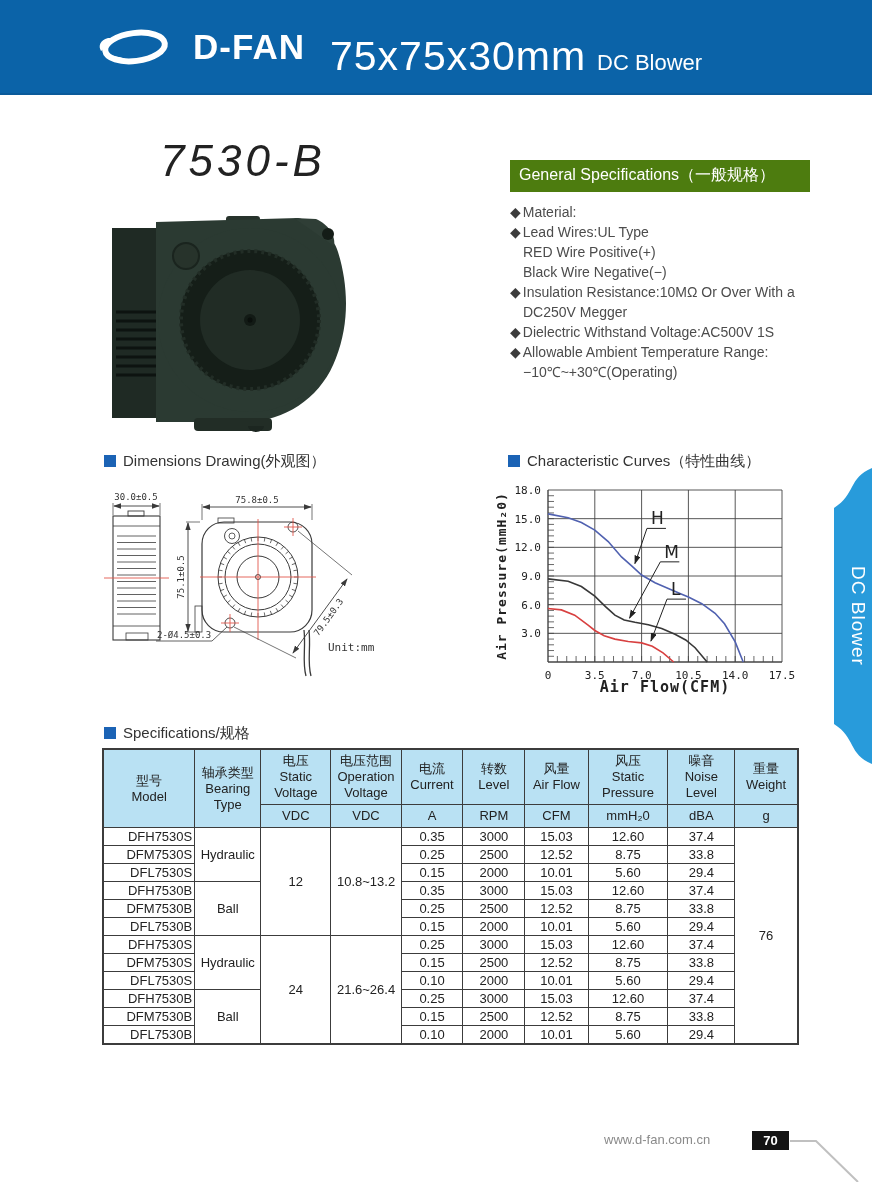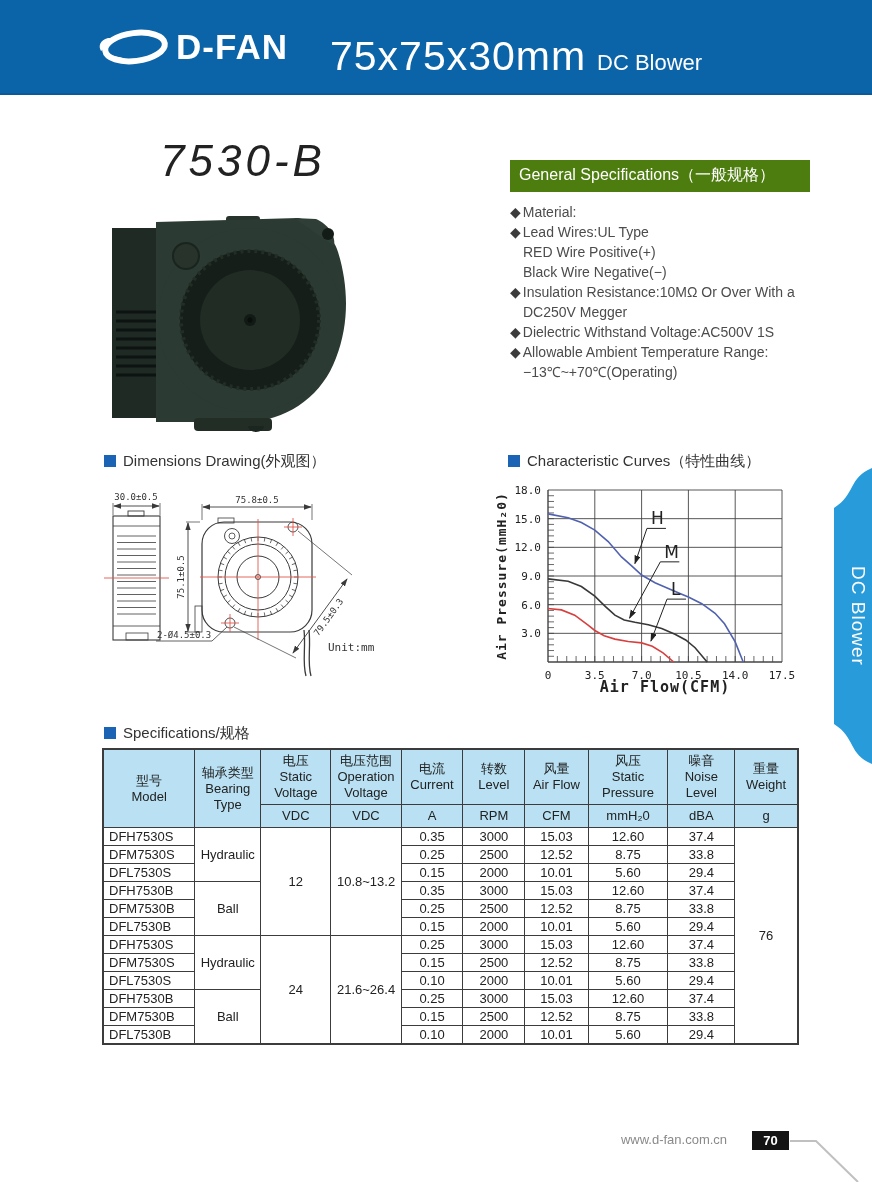--- a/index.html
+++ b/index.html
@@ -2,21 +2,21 @@
 <html><head>
 <meta charset="utf-8">
 <style>
   html,body{margin:0;padding:0;background:#e8e8e8;}
   .page{position:relative;width:872px;height:1182px;margin:0 auto;background:#fff;
         font-family:"Liberation Sans",sans-serif;overflow:hidden;}
 
   
   .band{position:absolute;left:0;top:0;width:872px;height:93px;background:#0b63a8;
         border-bottom:2px solid #0a5a9a;}
-  .brand{position:absolute;left:98px;top:24px;display:flex;align-items:center;gap:6px;}
+  .brand{position:absolute;left:98px;top:24px;display:flex;align-items:center;gap:23px;}
   .brand-name{color:#fff;font-size:35px;font-weight:bold;letter-spacing:1px;}
   .band-size{position:absolute;left:330px;top:33px;color:#fff;font-size:41px;font-weight:500;letter-spacing:1px;}
   .band-type{position:absolute;left:597px;top:50px;color:#fff;font-size:22px;font-weight:500;}
 
   
   .model-title{position:absolute;left:160px;top:136px;font-size:44px;color:#222;
                letter-spacing:4px;font-weight:500;font-style:italic;}
   .photo{position:absolute;left:98px;top:192px;}
 
   
@@ -48,25 +48,25 @@
   .side-tab text{font-family:"Liberation Sans",sans-serif;font-size:19px;fill:#fff;letter-spacing:1px;}
 
   
   .spec-table{position:absolute;left:102px;top:748px;width:697px;border-collapse:collapse;
               font-size:13px;color:#222;table-layout:fixed;}
   .spec-table th,.spec-table td{border:1px solid #3c3c3c;text-align:center;padding:0 2px;}
   .spec-table th{background:#b9e1f3;font-weight:normal;white-space:pre-line;line-height:16px;
                  padding:3px 2px;}
   .spec-table thead tr.units th{padding:2px;height:18px;}
   .spec-table td{height:17px;}
-  .spec-table td.model{text-align:left;padding-left:5px;}
+  .spec-table td.model{text-align:right;padding-left:11px;}
   .spec-table{border:2px solid #3c3c3c;}
 
   
-  .footer-site{position:absolute;left:604px;top:1132px;width:140px;text-align:center;
+  .footer-site{position:absolute;left:604px;top:1132px;width:140px;text-align:left;
                font-size:13px;color:#8a8a8a;}
   .footer-badge{position:absolute;left:752px;top:1131px;width:37px;height:19px;background:#141414;
                 color:#fff;font-size:13px;font-weight:bold;text-align:center;line-height:19px;}
   .footer-line{position:absolute;left:600px;top:1125px;}
 </style>
 </head>
 <body>
 
 <div class="page">
 
@@ -116,21 +116,21 @@
     <div class="gs-bar">General Specifications（一般规格）</div>
     <div class="gs-list">
         <div class="gs-line"><span class="dia">◆</span>Material:</div>
         <div class="gs-line"><span class="dia">◆</span>Lead Wires:UL Type</div>
         <div class="gs-line cont">RED Wire Positive(+)</div>
         <div class="gs-line cont">Black Wire Negative(−)</div>
         <div class="gs-line"><span class="dia">◆</span>Insulation Resistance:10MΩ Or Over With a</div>
         <div class="gs-line cont">DC250V Megger</div>
         <div class="gs-line"><span class="dia">◆</span>Dielectric Withstand Voltage:AC500V 1S</div>
         <div class="gs-line"><span class="dia">◆</span>Allowable Ambient Temperature Range:</div>
-        <div class="gs-line cont">−13℃~+70℃(Operating)</div>
+        <div class="gs-line cont">−10℃~+30℃(Operating)</div>
       </div>
   </div>
 
   <div class="sec-title sec-dim">
     <span class="sq"></span><span>Dimensions Drawing(外观图）</span>
   </div>
   <div class="sec-title sec-cur">
     <span class="sq"></span><span>Characteristic Curves（特性曲线）</span>
   </div>
   <div class="sec-title sec-spec">

